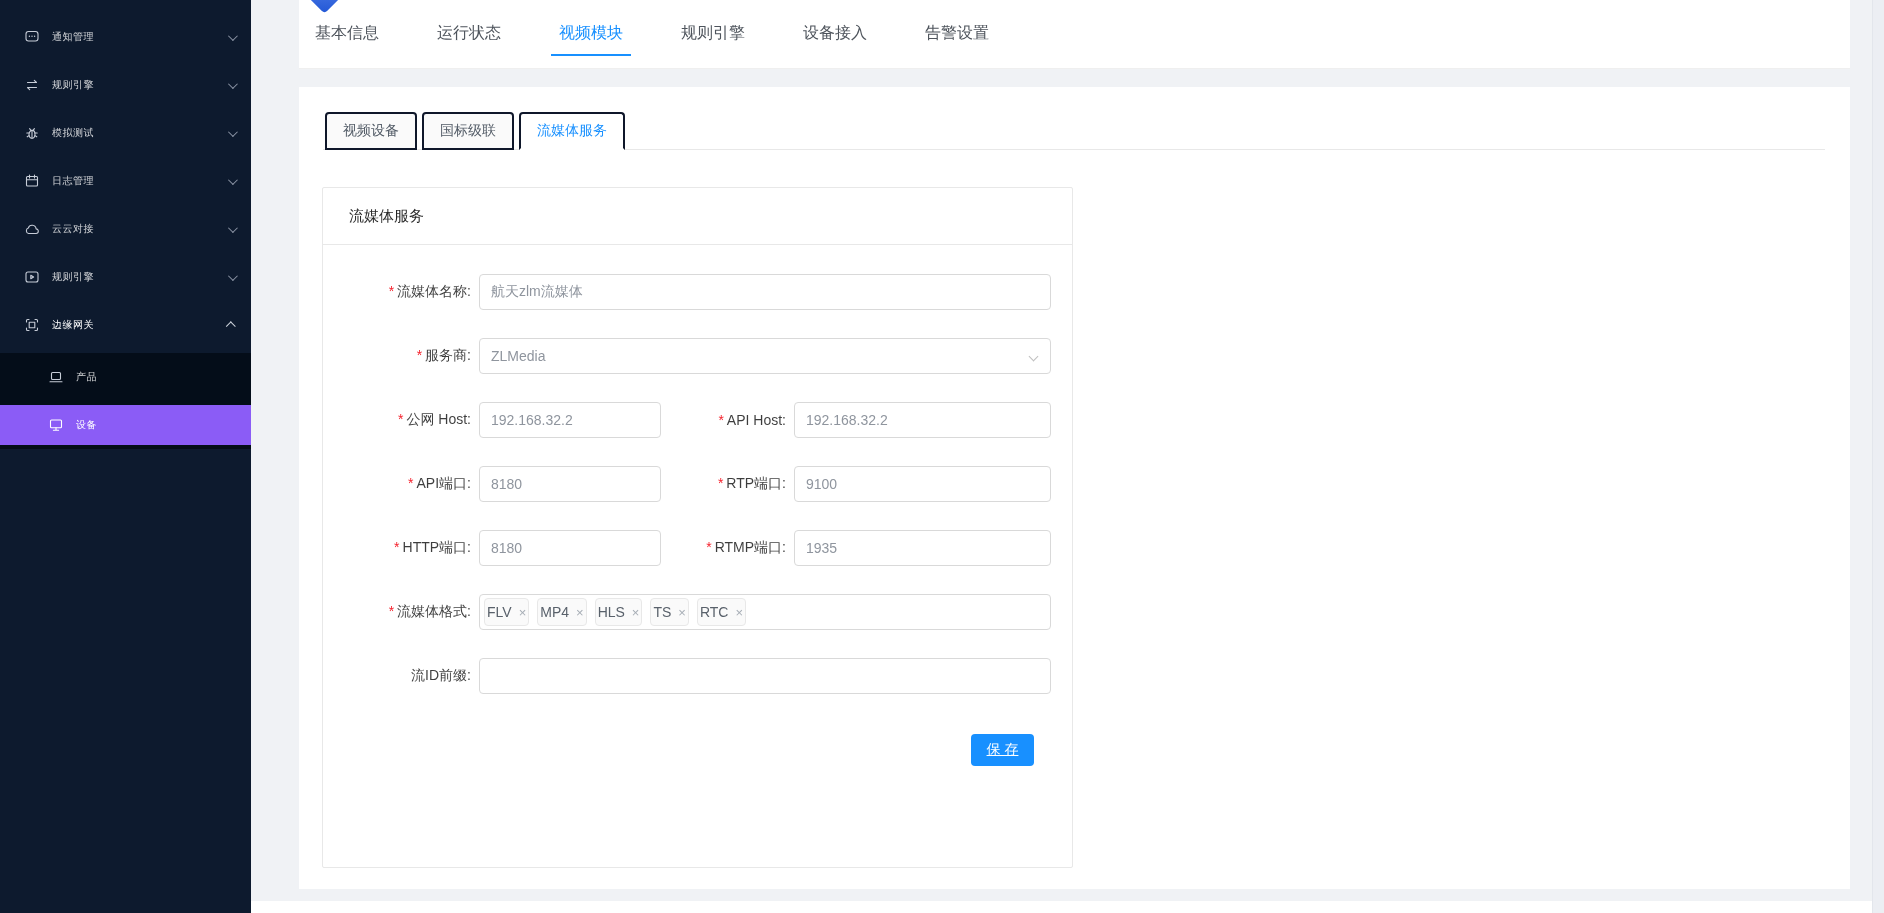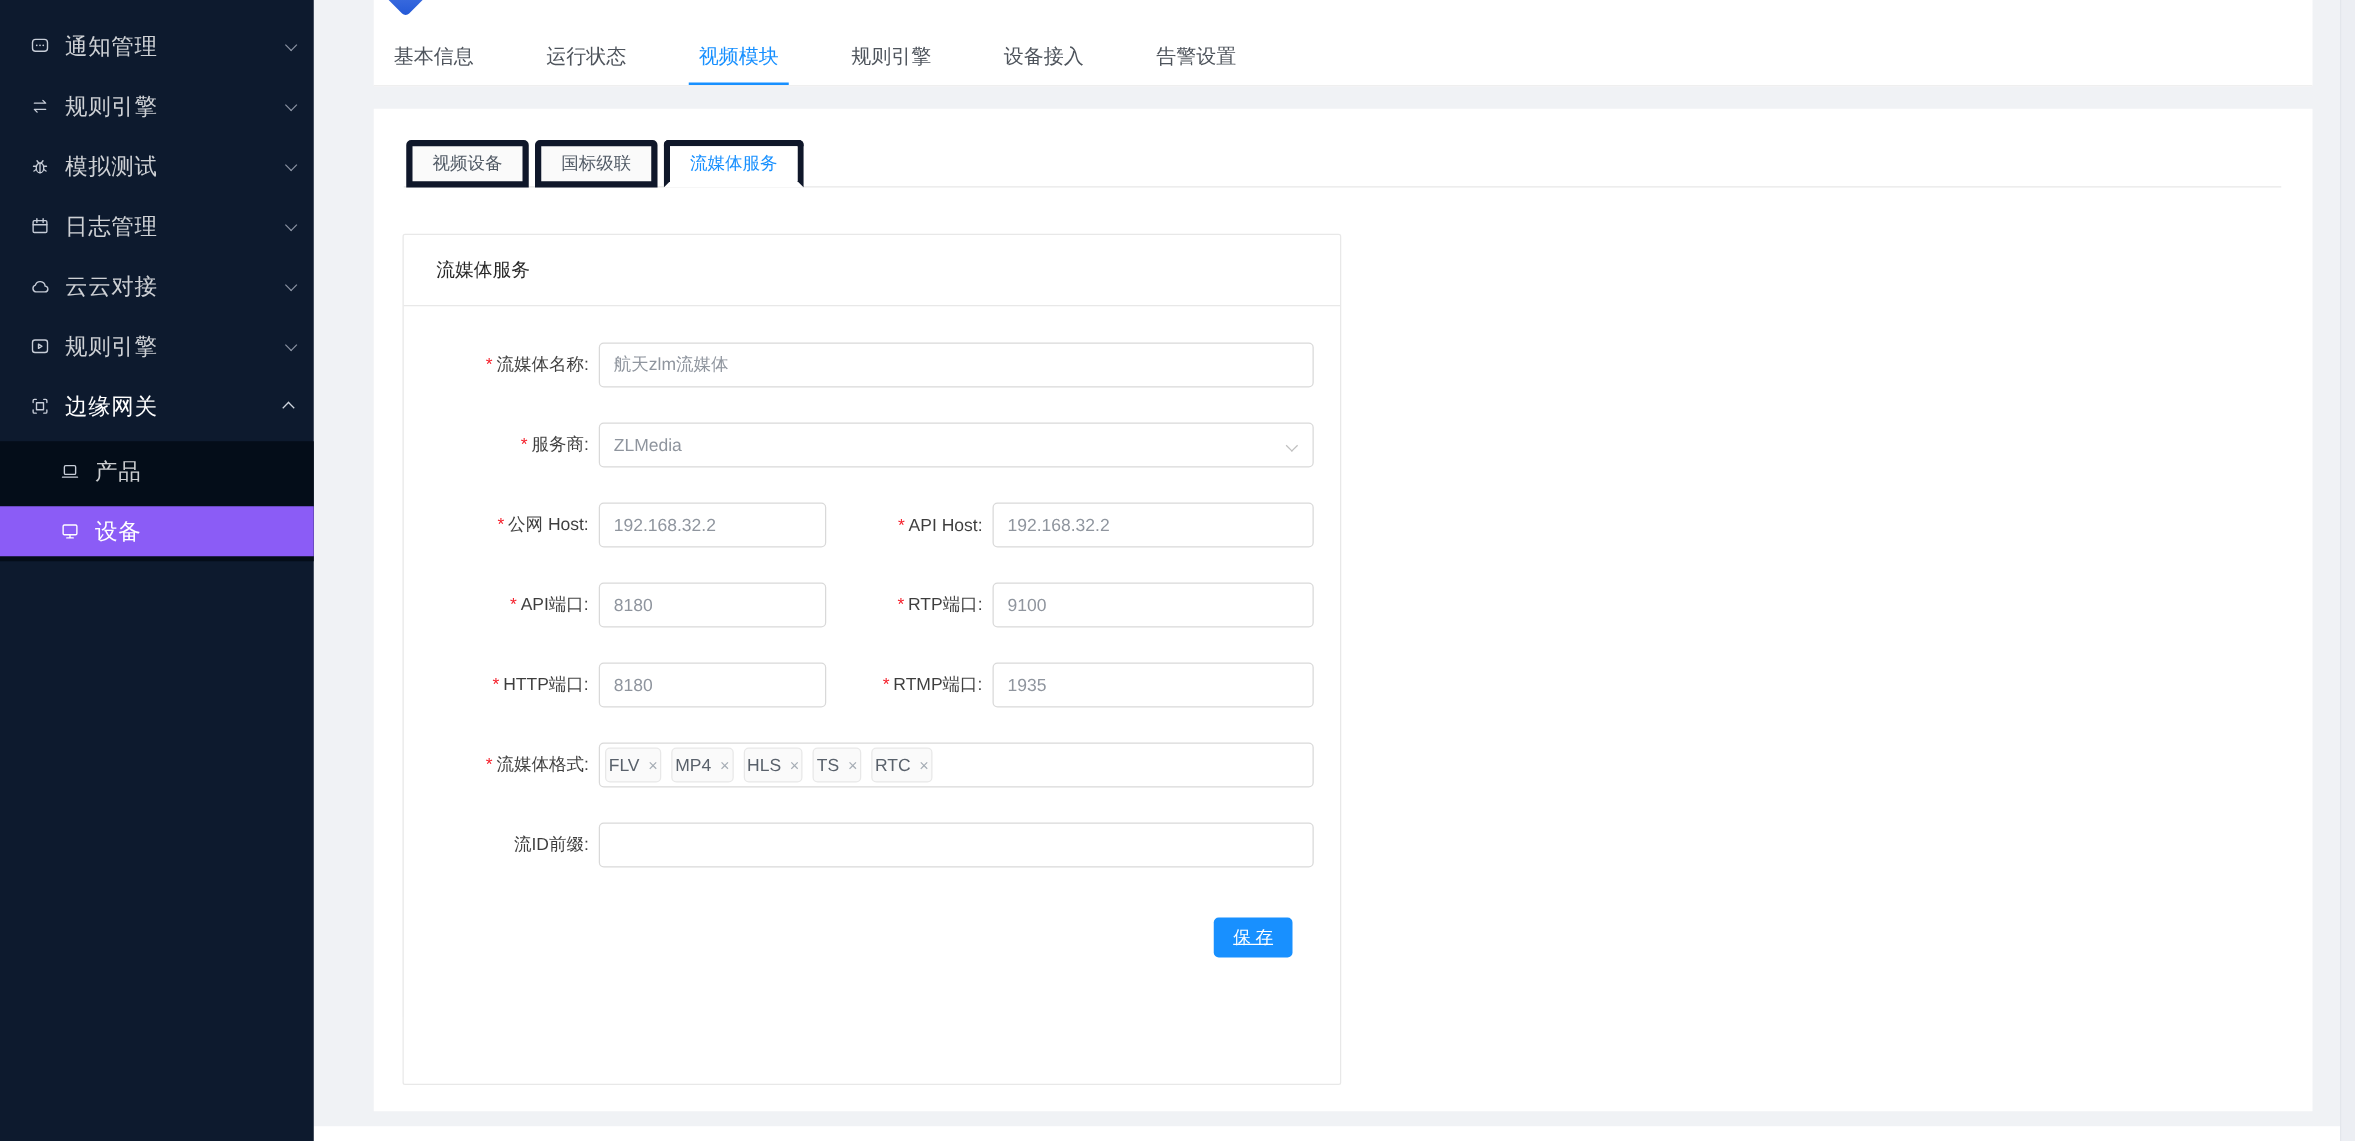--- a/index.html
+++ b/index.html
@@ -10,21 +10,21 @@
     font-family:"Liberation Sans","DejaVu Sans",sans-serif;
   }
 
   
   .sidebar {
     position:absolute; left:0; top:0; width:251px; height:913px;
     background:#0d1a2e; padding-top:17px; z-index:3;
   }
   .menu-item {
     height:40px; margin:0 0 8px 0; display:flex; align-items:center;
-    padding:0 16px 0 24px; color:rgba(255,255,255,0.80); font-size:18px; cursor:pointer;
+    padding:0 16px 0 24px; color:rgba(255,255,255,0.80); font-size:10px; cursor:pointer;
     letter-spacing:0.5px;
   }
   .menu-item .mi-icon { width:16px; height:16px; margin-right:12px; flex:none; color:#c7cdd8; }
   .menu-item .mi-icon svg { display:block; }
   .menu-item .mi-label { flex:1; white-space:nowrap; }
   .menu-item.open { color:#ffffff; }
   .chev {
     width:7px; height:7px; border-right:1.5px solid #8a93a3; border-bottom:1.5px solid #8a93a3;
     transform:rotate(45deg) translateY(-2px); flex:none;
   }
@@ -39,39 +39,39 @@
   .topbar {
     position:absolute; left:299px; top:0; width:1551px; height:69px;
     background:#ffffff; border-bottom:1px solid #efefef; z-index:1;
   }
   .logo {
     position:absolute; left:12px; top:-19px; width:27px; height:27px;
     transform:rotate(45deg);
     background:linear-gradient(135deg,#5b86ea 0%,#2257d6 100%);
     border-radius:4px;
   }
-  .tabs { position:absolute; left:16px; bottom:0; height:46px; display:flex; align-items:center; }
+  .tabs { position:absolute; left:16px; bottom:12px; height:46px; display:flex; align-items:center; }
   .tab {
     margin-right:58px; font-size:16px; color:#4e545c; cursor:pointer;
     position:relative; height:100%; display:flex; align-items:center; white-space:nowrap;
   }
   .tab.active { color:#1890ff; }
   .tab.active::after {
     content:""; position:absolute; left:-8px; right:-8px; bottom:0; height:2px; background:#1890ff;
   }
 
   
   .panel {
     position:absolute; left:299px; top:87px; width:1551px; height:802px;
     background:#ffffff; z-index:1;
   }
   .subtab-line { position:absolute; top:62px; left:24px; right:25px; border-bottom:1px solid #e8e8e8; }
   .subtabs { position:absolute; top:25px; left:26px; display:flex; z-index:2; }
   .subtab {
-    height:38px; border:5px solid #0f172a; background:#fafafa; border-radius:4px 4px 0 0;
+    height:38px; border:2px solid #0f172a; background:#fafafa; border-radius:4px 4px 0 0;
     margin-right:5px; padding:0 16px; display:flex; align-items:center;
     font-size:14px; color:#525b66; cursor:pointer; white-space:nowrap;
   }
   .subtab.active { background:#ffffff; color:#1890ff; border-bottom-color:#ffffff; }
 
   
   .form-card {
     position:absolute; left:23px; top:100px; width:751px; height:681px;
     background:#ffffff; border:1px solid #e8e8e8; border-radius:2px;
   }

